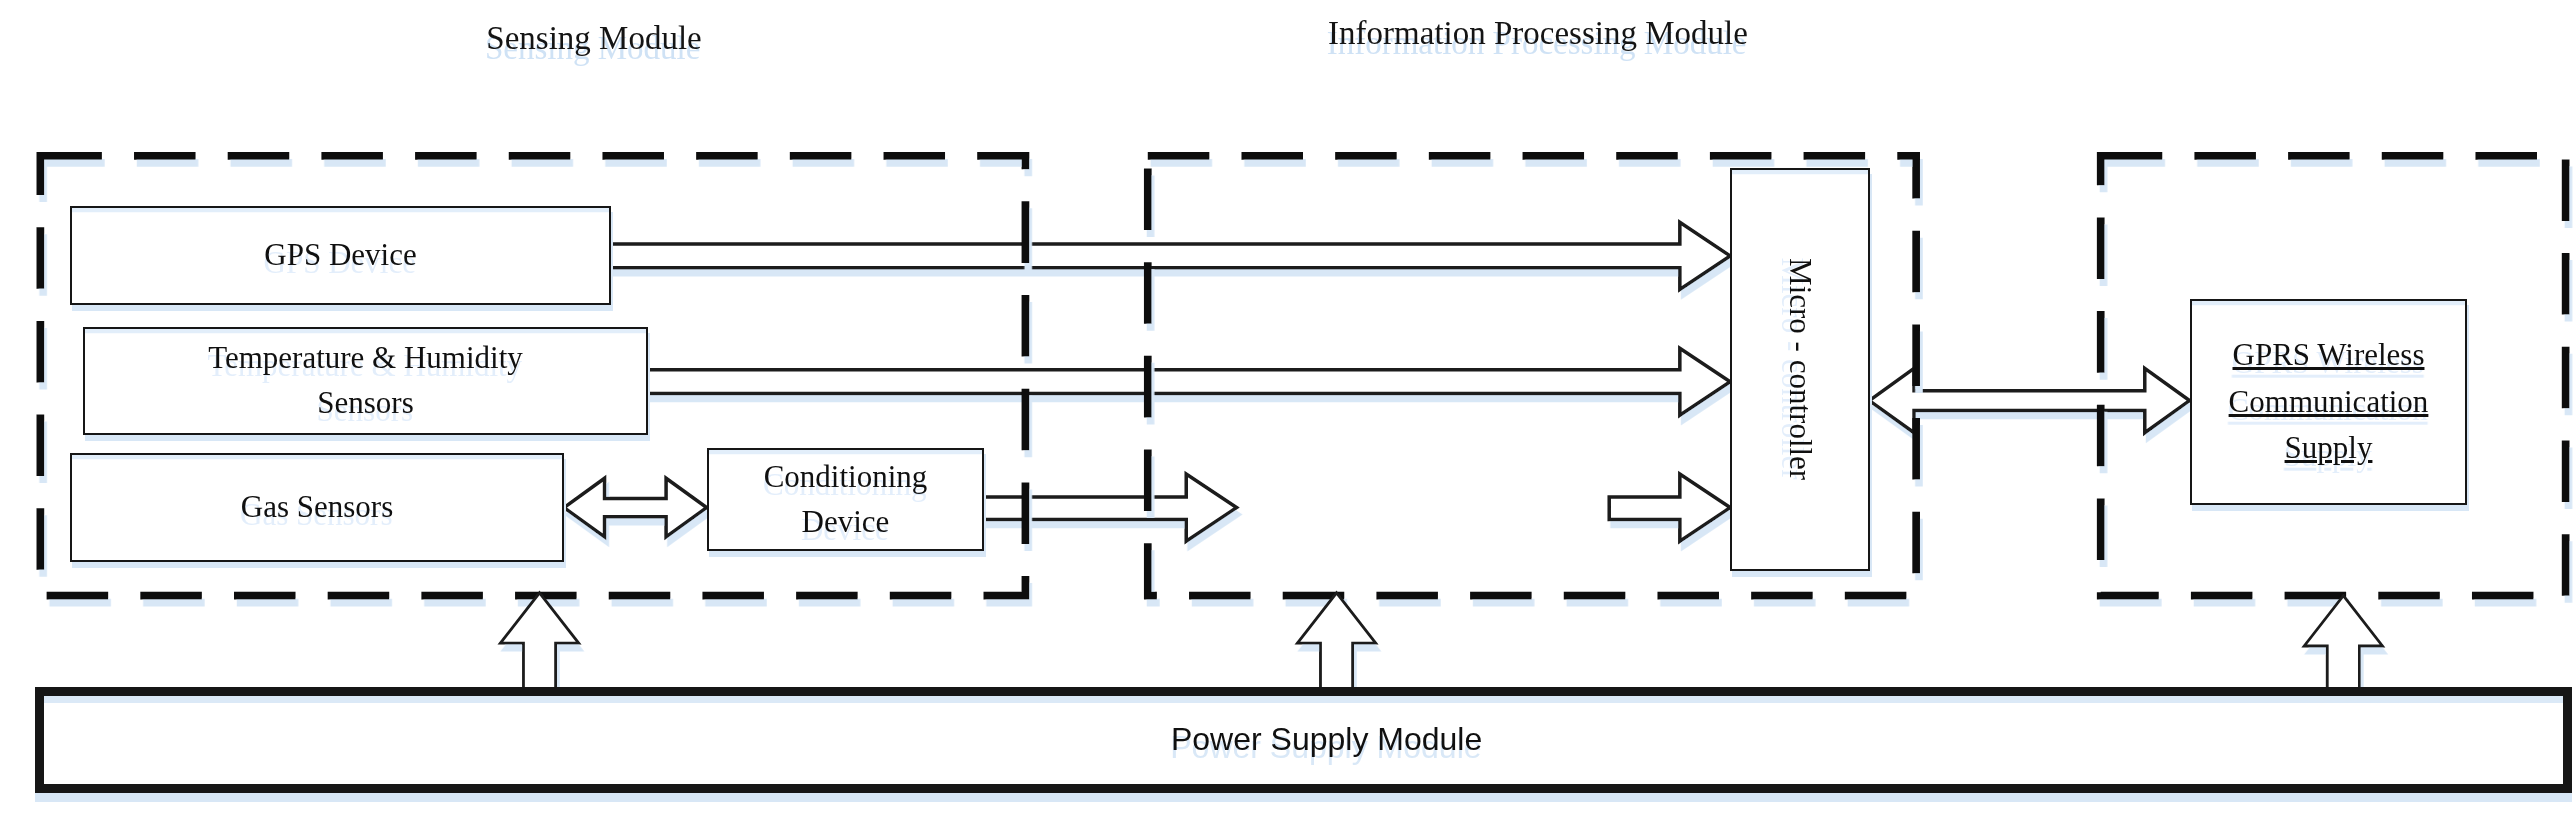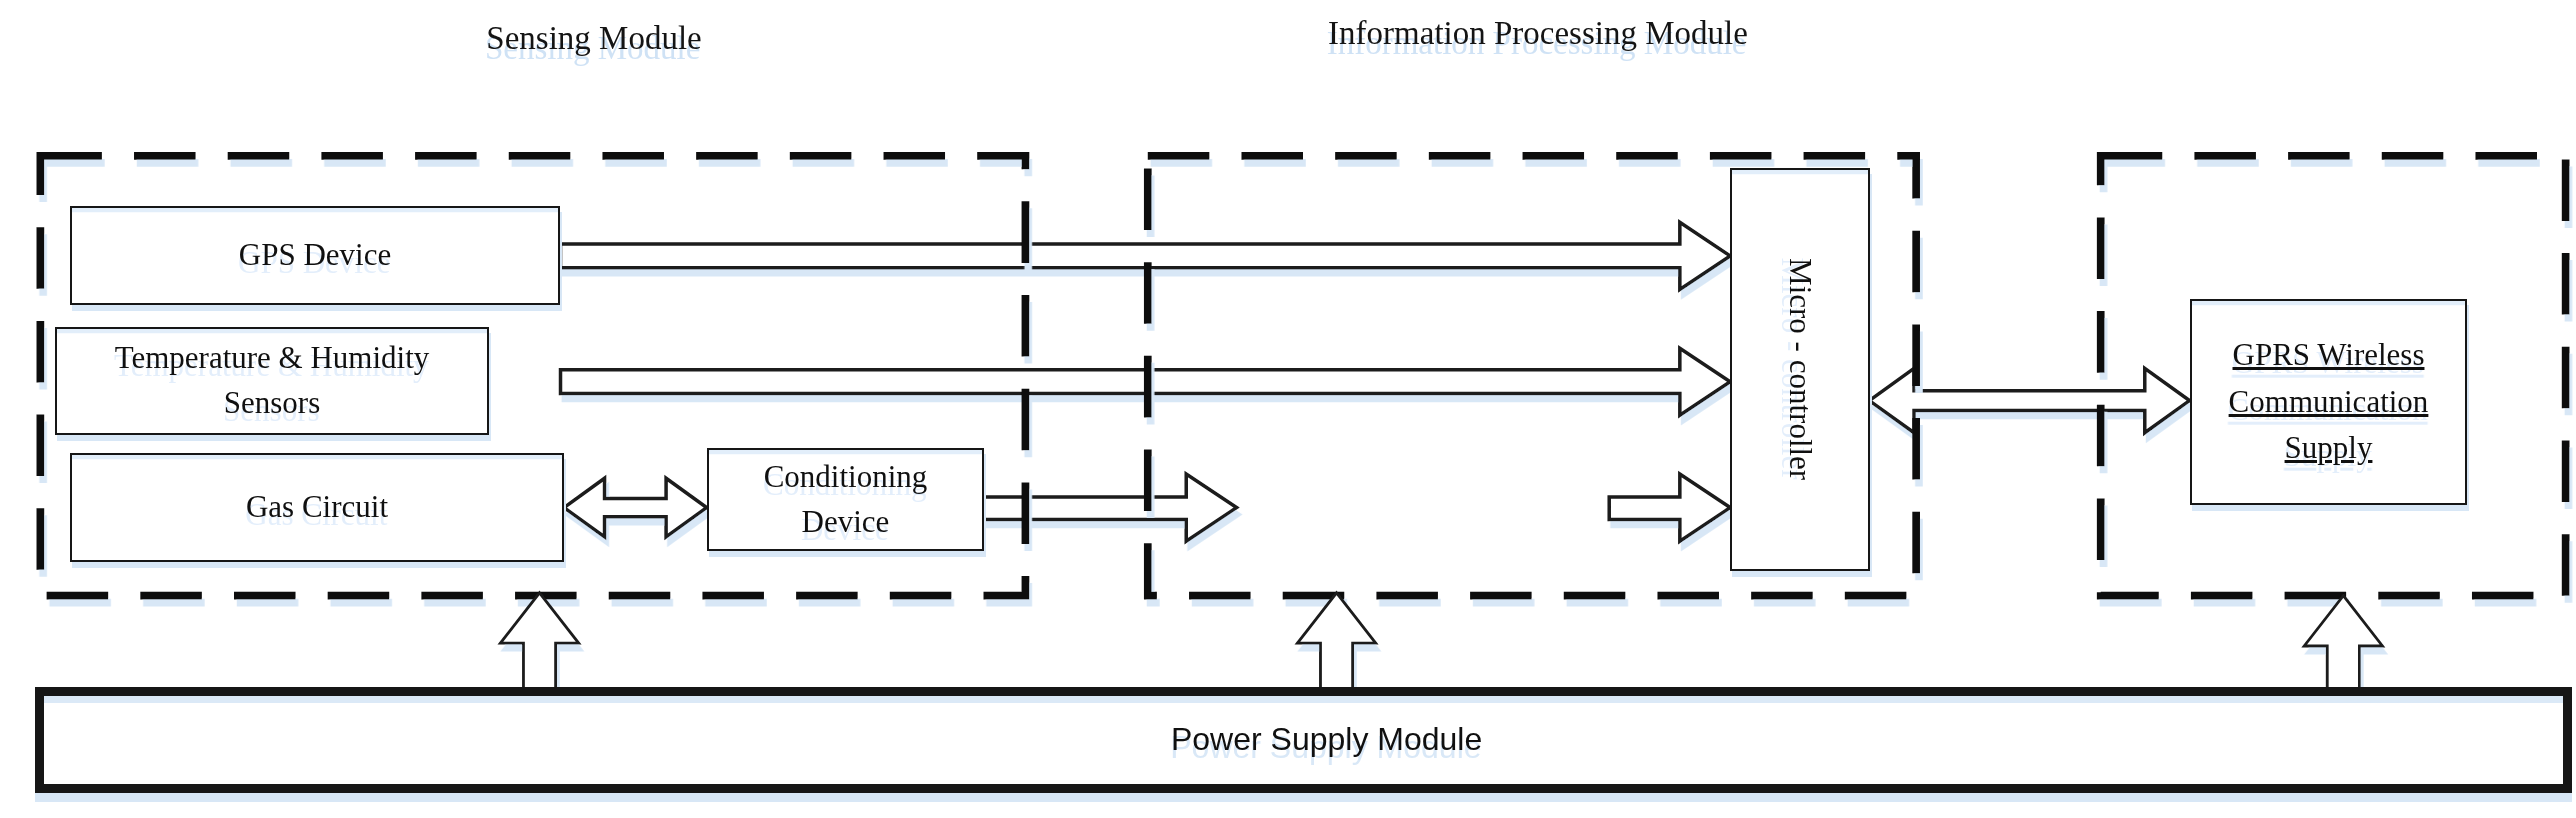--- a/index.html
+++ b/index.html
@@ -85,33 +85,33 @@
     <rect x="2983" y="223" width="665" height="629" fill="none" stroke="#101010" stroke-width="11" stroke-dasharray="88 46" filter="url(#sh)"></rect>
 
     <path d="M750,848 L806,920 L773,920 L773,988 L727,988 L727,920 L694,920 Z" fill="#ffffff" stroke="#1b1b1b" stroke-width="4" filter="url(#sh)"></path>
     <path d="M1890,848 L1946,920 L1913,920 L1913,988 L1867,988 L1867,920 L1834,920 Z" fill="#ffffff" stroke="#1b1b1b" stroke-width="4" filter="url(#sh)"></path>
     <path d="M3330,852 L3386,924 L3353,924 L3353,988 L3307,988 L3307,924 L3274,924 Z" fill="#ffffff" stroke="#1b1b1b" stroke-width="4" filter="url(#sh)"></path>
   </svg>
 
   <div class="title" style="left:579px; top:19.6px;">Sensing Module</div>
   <div class="title" style="left:1523px; top:15.4px;">Information Processing Module</div>
 
-  <div class="box" style="left:55px; top:206px; width:490px; height:99px;">
+  <div class="box" style="left:55px; top:206px; width:541px; height:99px;">
     <span class="lbl">GPS Device</span>
   </div>
 
-  <div class="box" style="left:40px; top:327px; width:434px; height:108px; line-height:1.45;">
+  <div class="box" style="left:68px; top:327px; width:565px; height:108px; line-height:1.45;">
     <span class="lbl">
       <span class="line2">Temperature &amp; Humidity</span>
       <span class="line2">Sensors</span>
     </span>
   </div>
 
   <div class="box" style="left:55px; top:453px; width:494px; height:109px;">
-    <span class="lbl">Gas Circuit</span>
+    <span class="lbl">Gas Sensors</span>
   </div>
 
   <div class="box" style="left:692px; top:448px; width:277px; height:103px; line-height:1.45;">
     <span class="lbl">
       <span class="line2">Conditioning</span>
       <span class="line2">Device</span>
     </span>
   </div>
 
 

